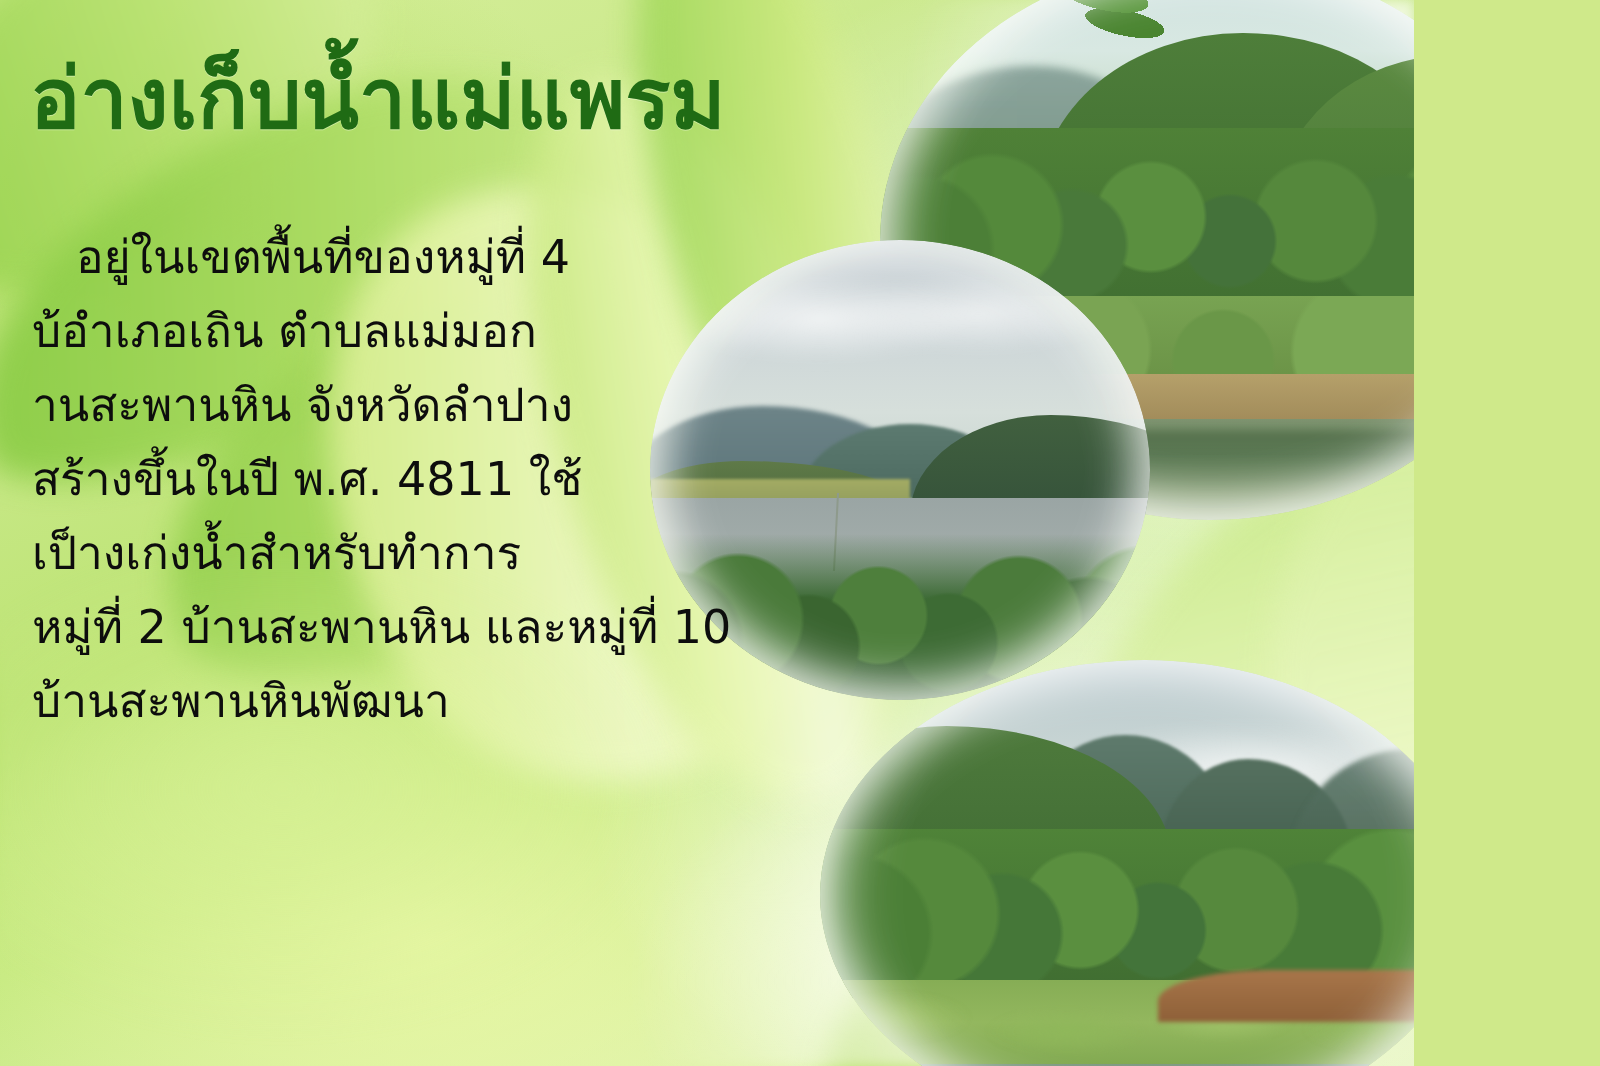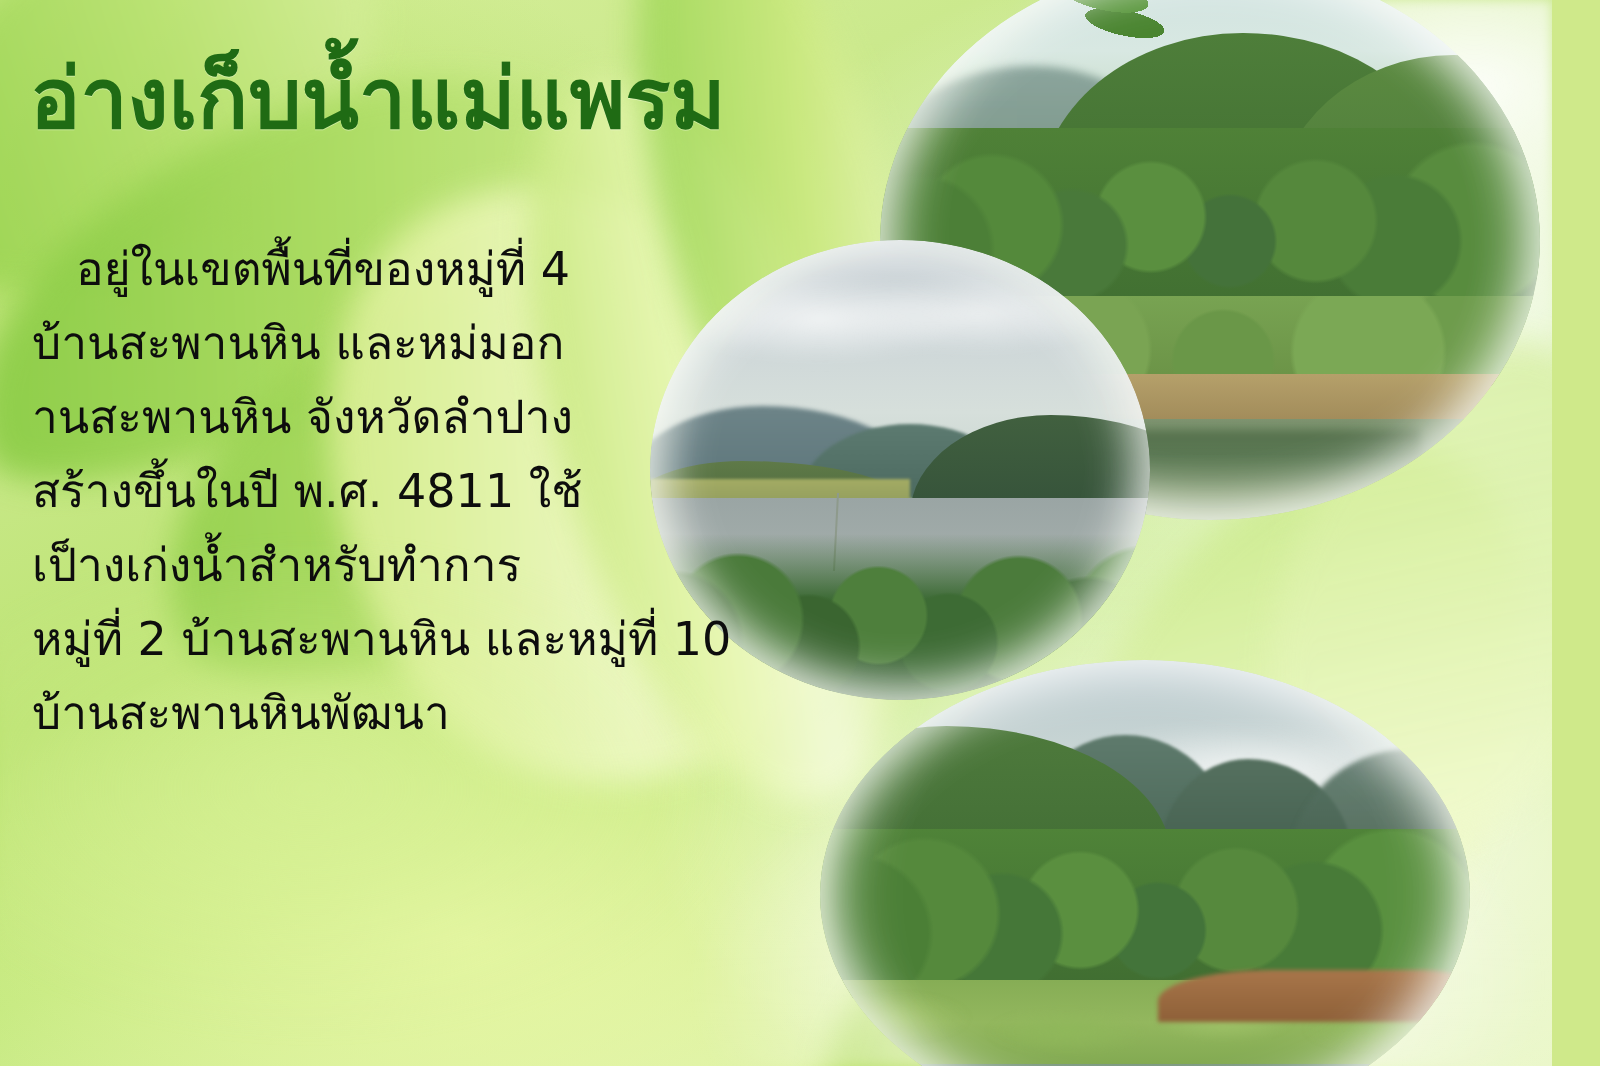--- a/index.html
+++ b/index.html
@@ -1,21 +1,21 @@
 <!DOCTYPE html>
 <html><head>
 <meta charset="utf-8">
 <style>
   html,body{margin:0;padding:0;}
   body{
     width:1600px;height:1066px;overflow:hidden;
     font-family:"DejaVu Sans","Liberation Sans",sans-serif;
     background:#cfe98a;
   }
-  .slide{position:relative;width:1552px;height:1066px;overflow:hidden;}
+  .slide{position:relative;width:1414px;height:1066px;overflow:hidden;}
 
   
   .bg-base{
     position:absolute;inset:0;
     background:
       radial-gradient(ellipse 60% 50% at 78% 78%, rgba(255,255,255,.95) 0%, rgba(255,255,255,0) 60%),
       radial-gradient(ellipse 55% 45% at 30% 88%, rgba(238,250,170,.75) 0%, rgba(238,250,170,0) 65%),
       radial-gradient(ellipse 70% 60% at 88% 30%, rgba(252,255,252,.98) 0%, rgba(252,255,252,0) 62%),
       radial-gradient(ellipse 50% 40% at 8% 18%, rgba(176,224,96,.85) 0%, rgba(176,224,96,0) 70%),
       linear-gradient(160deg,#d7ef9a 0%, #cbe98d 22%, #bde474 45%, #c4e97f 62%, #d9f0a0 78%, #eaf7c8 100%);
@@ -293,21 +293,21 @@
   }
 
   
   .title{
     position:absolute;left:30px;top:55px;
     font-size:84px;line-height:1.05;font-weight:700;
     color:#1f6b14;white-space:nowrap;
     text-shadow:0 1px 0 rgba(255,255,255,.35);
   }
   .body-text{
-    position:absolute;left:32px;top:232px;width:790px;
+    position:absolute;left:32px;top:220px;width:790px;
     color:#0d0d0d;font-size:46px;line-height:74px;font-weight:400;
   }
   .body-text .ln{display:block;white-space:nowrap;}
   .body-text .ln.first{padding-left:44px;}
 </style>
 </head>
 <body>
 
 <div class="slide">
 
@@ -369,21 +369,21 @@
       <div class="pole"></div>
       <div class="bush"></div>
     </div>
     <div class="halo"></div>
   </div>
 
   <div class="title">อ่างเก็บน้ำแม่แพรม</div>
 
   <div class="body-text">
     <span class="ln first">อยู่ในเขตพื้นที่ของหมู่ที่ 4</span>
-    <span class="ln">บ้านสะพานหิน และหม่มอก</span>
+    <span class="ln">บ้อำเภอเถิน ตำบลแม่มอก</span>
     <span class="ln">านสะพานหิน จังหวัดลำปาง</span>
     <span class="ln">สร้างขึ้นในปี พ.ศ. 4811 ใช้</span>
     <span class="ln">เป็างเก่งน้ำสำหรับทำการ</span>
     <span class="ln">หมู่ที่ 2 บ้านสะพานหิน และหมู่ที่ 10</span>
     <span class="ln">บ้านสะพานหินพัฒนา</span>
   </div>
 
 </div>
 
 </body></html>

